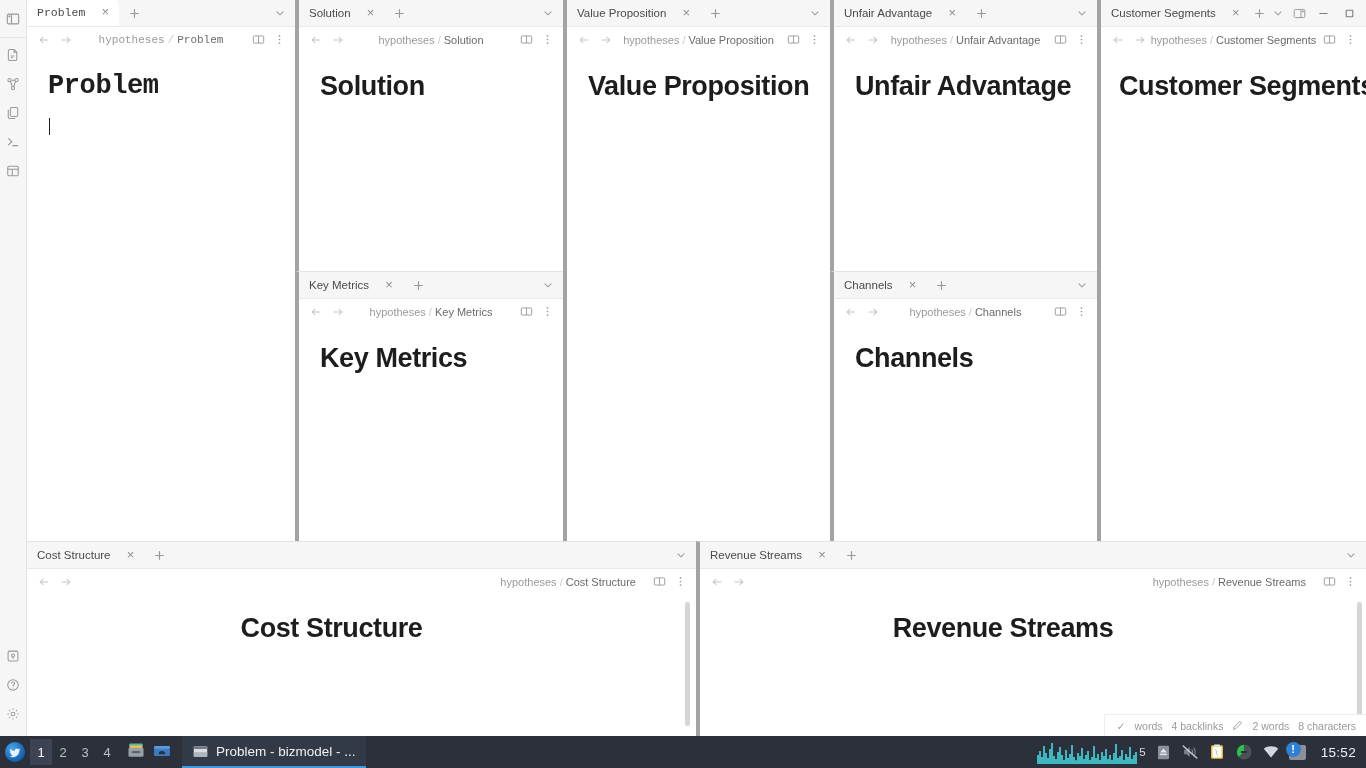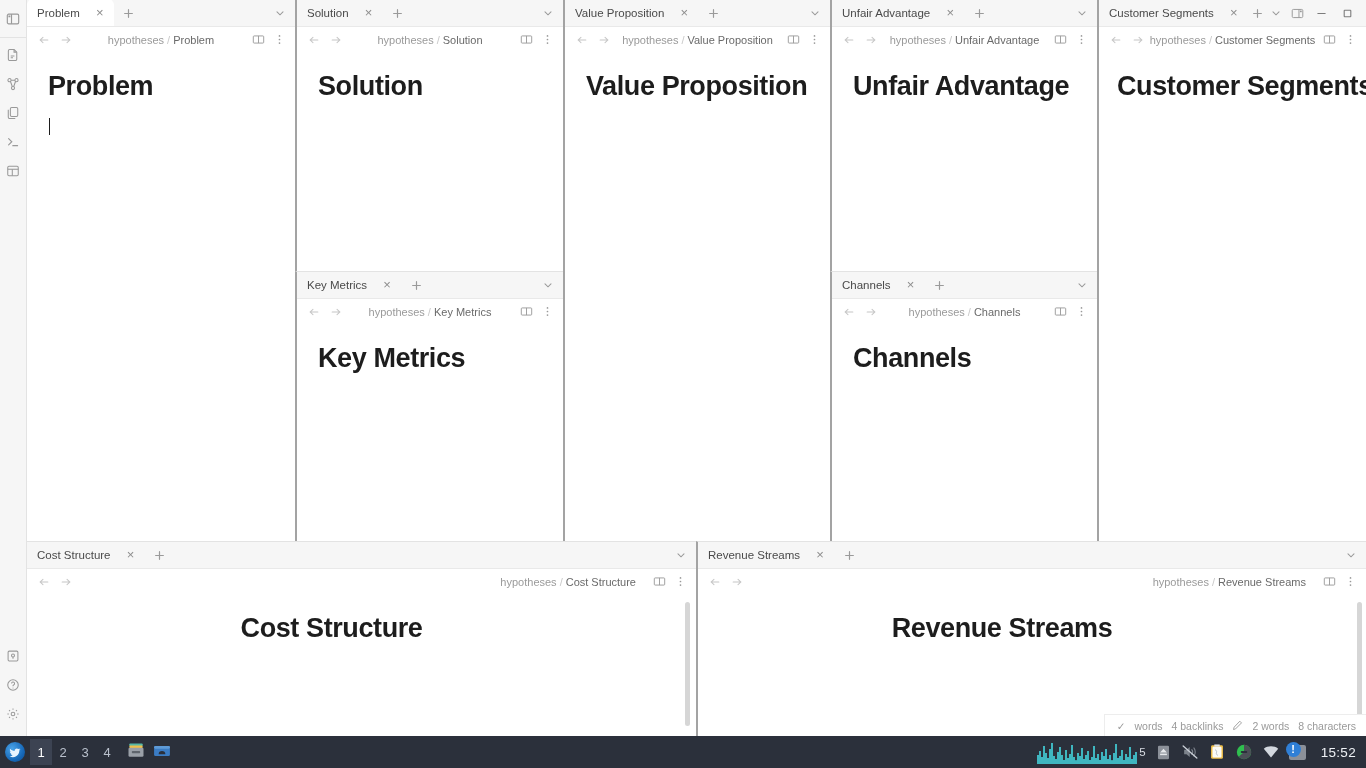--- a/index.html
+++ b/index.html
@@ -26,21 +26,21 @@
     width:23px; height:23px; display:flex; align-items:center; justify-content:center;
     margin:3px 0; border-radius:4px; color:#999999; cursor:default;
   }
   .rb-icon svg { display:block; }
 
   
   .ws { position:absolute; left:27px; top:0; width:1339px; height:736px; background:#ffffff; }
 
   
   .pane { position:absolute; background:#ffffff; overflow:hidden; }
-  .pane.border-l { border-left:2px solid #a3a3a3; }
+  .pane.border-l { border-left:4px solid #a3a3a3; }
   .pane.border-t { border-top:1px solid #e3e3e3; }
 
   
   .tabbar {
     position:relative; height:27px; background:#f6f6f6;
     display:flex; align-items:flex-end;
     border-bottom:1px solid #e9e9e9;
   }
   .tab {
     height:27px; display:flex; align-items:center; gap:4px;
@@ -223,21 +223,21 @@
         <svg width="14" height="14" viewBox="0 0 16 16" fill="none" stroke="currentColor" stroke-width="1.15">
           <circle cx="8" cy="8" r="2.1"></circle>
           <path d="M8 1.6v1.6M8 12.8v1.6M1.6 8h1.6M12.8 8h1.6M3.5 3.5l1.1 1.1M11.4 11.4l1.1 1.1M12.5 3.5l-1.1 1.1M4.6 11.4l-1.1 1.1"></path>
         </svg>
       </div>
     </div>
   </div>
 
   <div class="ws">
 
-    <div class="pane" style="left:0; top:0; width:268px; height:541px;">
+    <div class="pane" style="left:0; top:0; width:268px; height:541px;font-family:Liberation Mono, monospace;">
       <div class="tabbar">
         <div class="tab active">
           <span class="tab-title">Problem</span>
           <span class="tab-close">×</span>
         </div>
         <div class="tab-new">
           <svg width="11" height="11" viewBox="0 0 12 12" stroke="currentColor" stroke-width="1.3" stroke-linecap="round">
               <path d="M6 1.8v8.4M1.8 6h8.4"></path>
             </svg>
         </div>
@@ -827,20 +827,28 @@
       </div>
       <div>
         <svg width="20" height="20" viewBox="0 0 24 24">
           <rect x="2.5" y="6" width="19" height="12" rx="1.6" fill="#3b7cc4"></rect>
           <rect x="2.5" y="6" width="19" height="3.2" rx="1.6" fill="#5e9bd8"></rect>
           <path d="M8 16h8a4 4 0 0 0-8 0z" fill="#2b303b"></path>
         </svg>
       </div>
     </div>
 
+    <div class="task-window">
+      <svg width="17" height="17" viewBox="0 0 24 24">
+        <rect x="2.5" y="4.5" width="19" height="15" rx="1.6" fill="#d9dde3"></rect>
+        <rect x="2.5" y="4.5" width="19" height="4" rx="1.6" fill="#6f7a88"></rect>
+        <rect x="2.5" y="13" width="19" height="6.5" fill="#aeb5bf"></rect>
+      </svg>
+      <span class="tw-label">Problem - bizmodel - ...</span>
+    </div>
 
     <div class="tray">
       <div class="tray-item">
         <div class="cpu-graph" id="cpuGraph">
             <i style="left: 0px; height: 9px; background: rgb(63, 182, 192);"></i>
             <i style="left: 2px; height: 13px; background: rgb(63, 182, 192);"></i>
             <i style="left: 4px; height: 7px; background: rgb(63, 182, 192);"></i>
             <i style="left: 6px; height: 18px; background: rgb(63, 182, 192);"></i>
             <i style="left: 8px; height: 11px; background: rgb(63, 182, 192);"></i>
             <i style="left: 10px; height: 6px; background: rgb(63, 182, 192);"></i>

